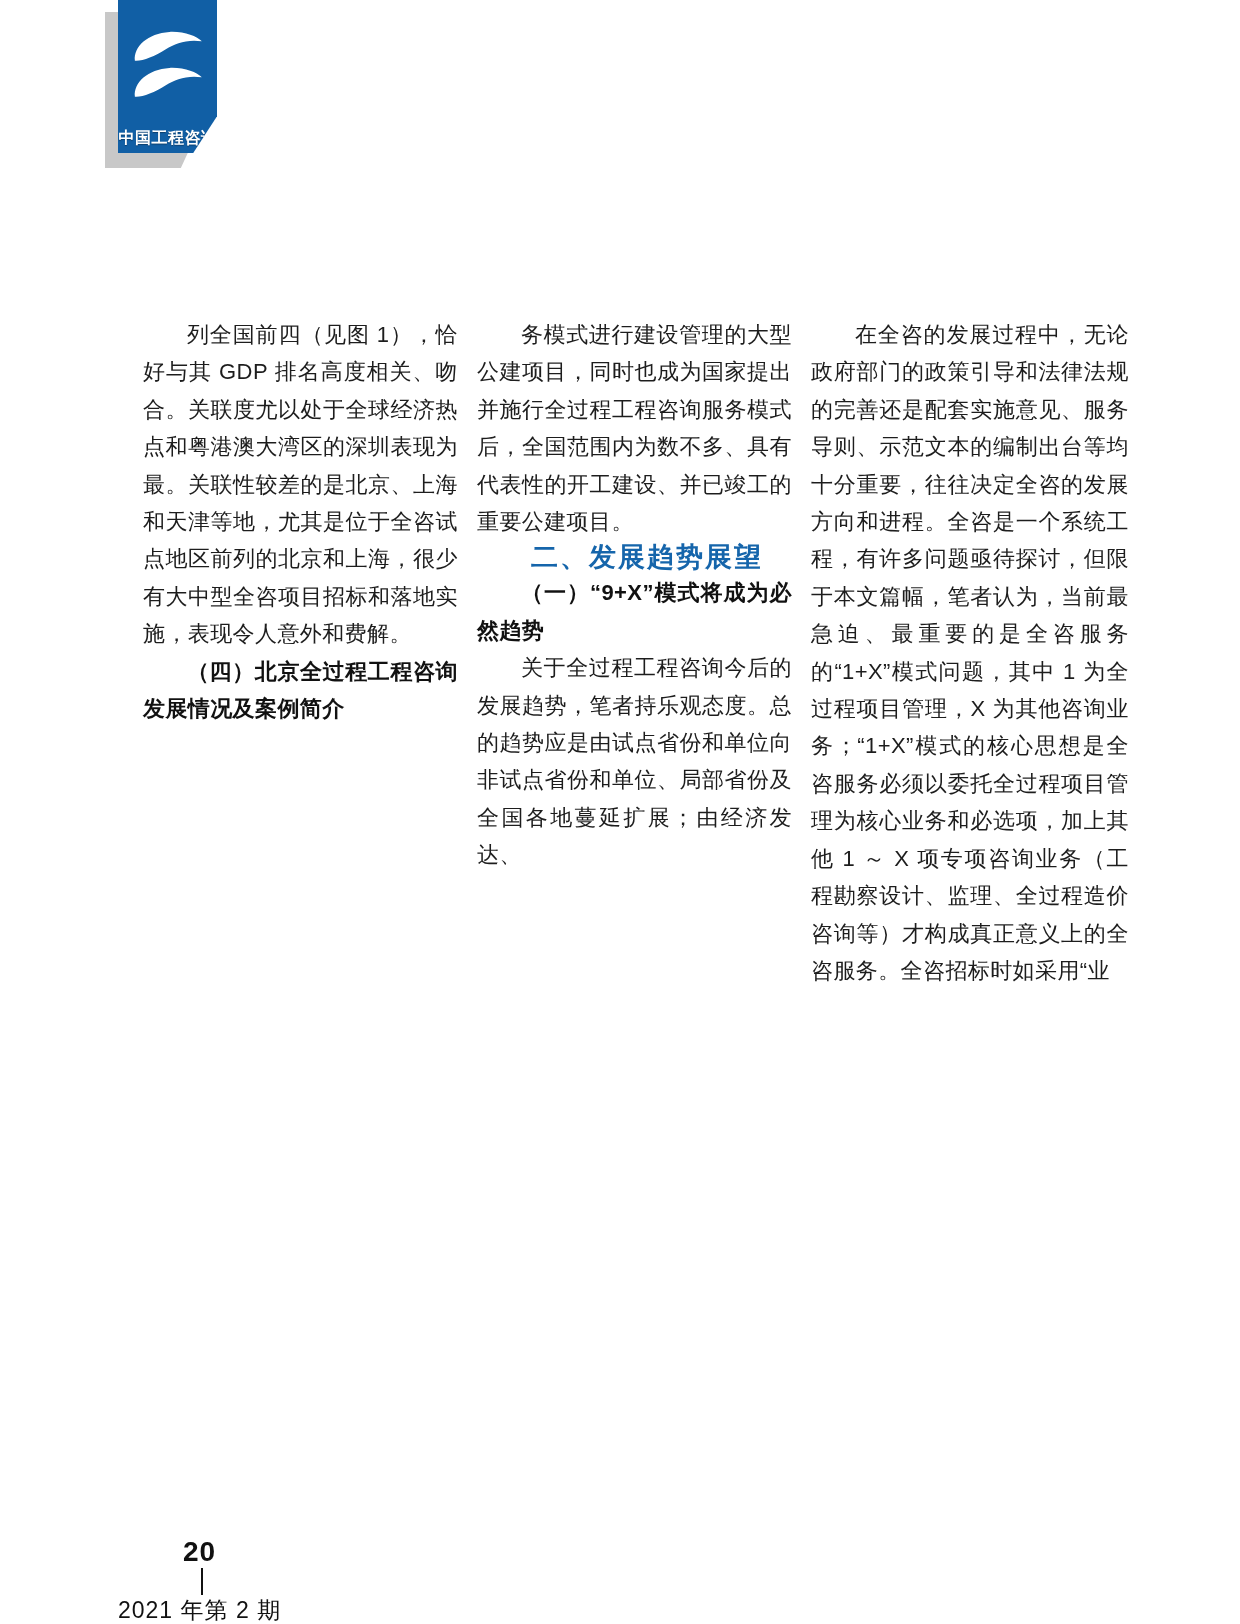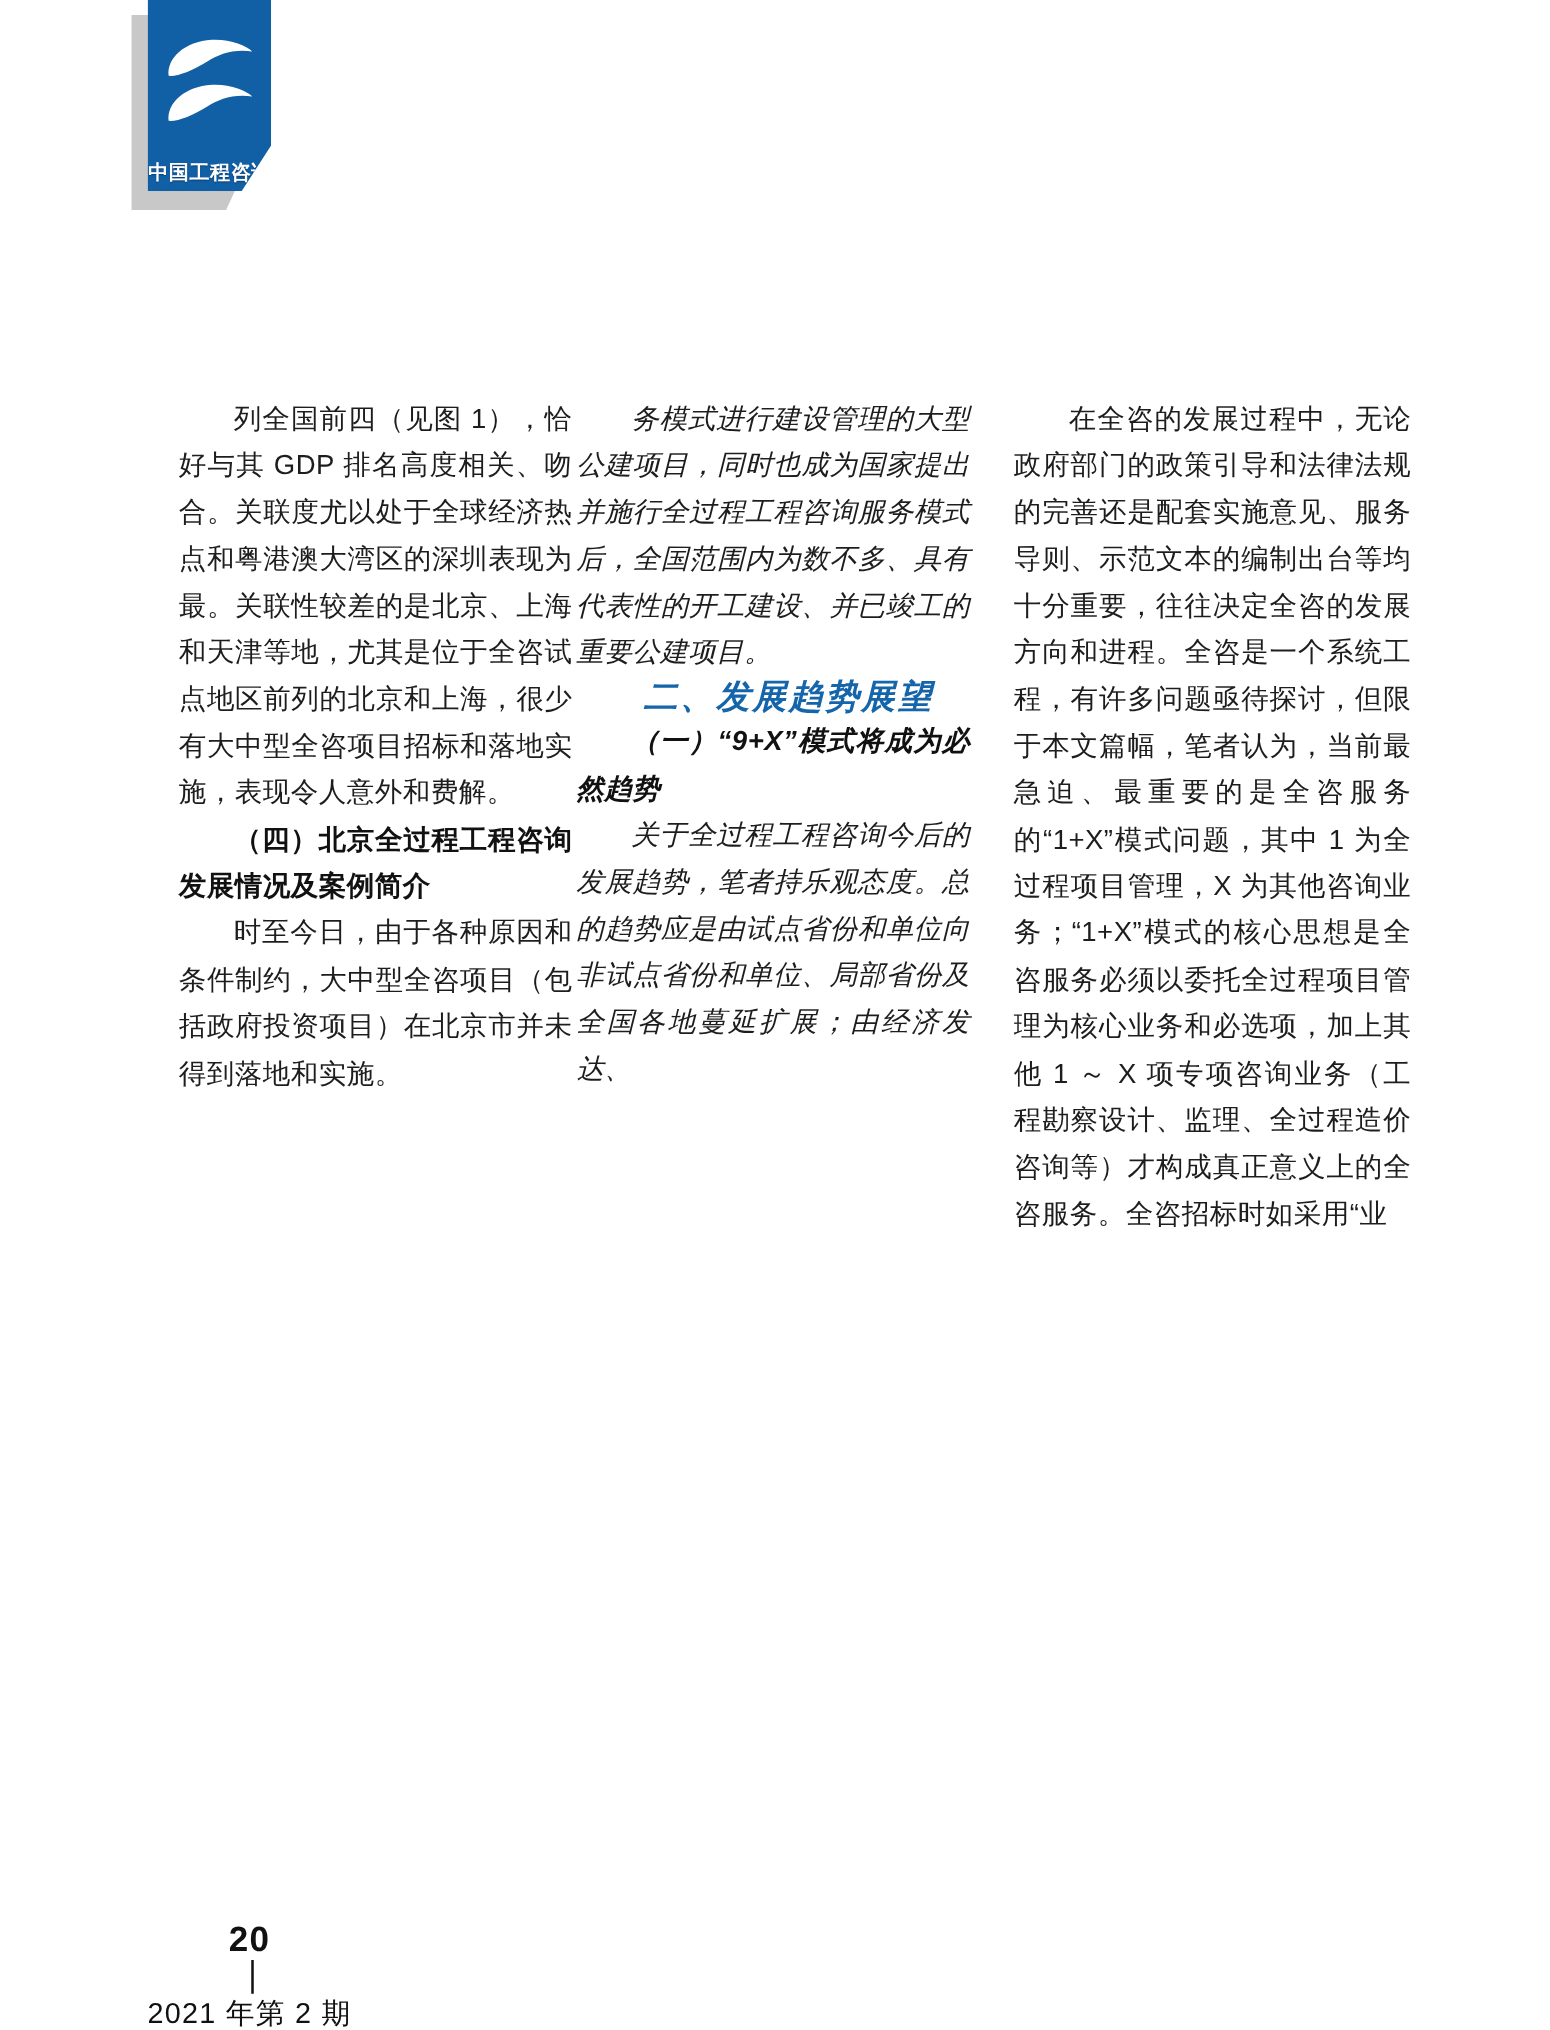--- a/index.html
+++ b/index.html
@@ -36,21 +36,21 @@
     text-shadow:0 1px 1px rgba(0,0,0,0.35);
   }
 
   
   .col{
     position:absolute;top:316px;
     font-size:22px;line-height:37.4px;letter-spacing:0.4px;
     text-align:justify;color:#1d1d1d;
   }
   .col-1{left:122px;width:315px;margin-left:21px;}
-  .col-2{left:461px;width:315px;font-style:italic;}
+  .col-2{left:477px;width:315px;}
   .col-3{left:811px;width:318px;}
   .col p{margin:0;text-indent:2em;}
   .subhead{
     margin:8px 0;font-weight:bold;text-indent:1.4em;color:#111111;
   }
   .section-head{
     margin:46px 0 36px;font-weight:bold;font-size:27px;letter-spacing:2px;
     color:var(--accent);text-indent:0;line-height:34px;
   }
 
@@ -75,21 +75,20 @@
         <path fill="#ffffff" d="M4 44 C2 24 22 6 52 4 C72 3 90 10 97 17 C76 14 60 20 47 28 C31 38 14 45 4 44 Z"></path>
         <path fill="#ffffff" d="M4 94 C2 74 22 56 52 54 C72 53 90 60 97 67 C76 64 60 70 47 78 C31 88 14 95 4 94 Z"></path>
       </svg>
       <div class="logo-text">中国工程咨询</div>
     </div>
   </div>
 
   <div class="col col-1">
     <p>列全国前四（见图 1），恰好与其 GDP 排名高度相关、吻合。关联度尤以处于全球经济热点和粤港澳大湾区的深圳表现为最。关联性较差的是北京、上海和天津等地，尤其是位于全咨试点地区前列的北京和上海，很少有大中型全咨项目招标和落地实施，表现令人意外和费解。</p>
     <p class="subhead">（四）北京全过程工程咨询发展情况及案例简介</p>
-    <p>时至今日，由于各种原因和条件制约，大中型全咨项目（包括政府投资项目）在北京市并未得到落地和实施。</p>
   </div>
 
   <div class="col col-2">
     <p>务模式进行建设管理的大型公建项目，同时也成为国家提出并施行全过程工程咨询服务模式后，全国范围内为数不多、具有代表性的开工建设、并已竣工的重要公建项目。</p>
     <p class="section-head">二、发展趋势展望</p>
     <p class="subhead">（一）“9+X”模式将成为必然趋势</p>
     <p>关于全过程工程咨询今后的发展趋势，笔者持乐观态度。总的趋势应是由试点省份和单位向非试点省份和单位、局部省份及全国各地蔓延扩展；由经济发达、</p>
   </div>
 
   <div class="col col-3">

